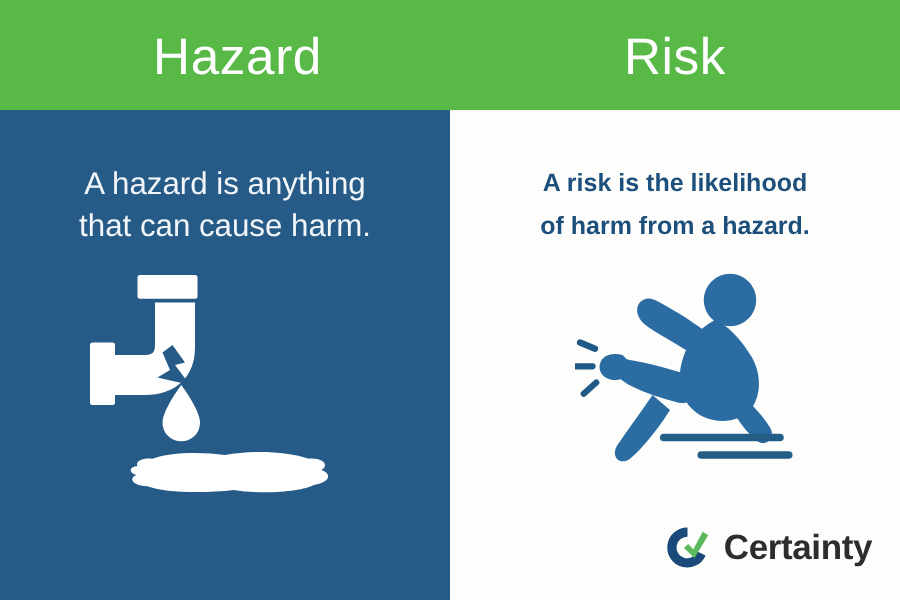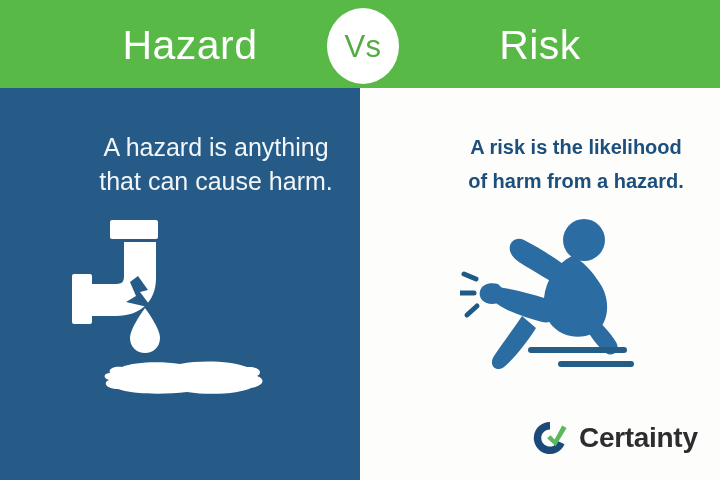--- a/index.html
+++ b/index.html
@@ -81,21 +81,20 @@
     background: #fdfefc;
   }
 
   .panel-caption {
     position: absolute;
     left: 0;
     width: 100%;
     top: 42px;
     text-align: center;
     white-space: pre-line;
-    padding-left: 36px;
   }
   .caption-left {
     color: #f2f6f9;
     font-size: 25px;
     font-weight: 400;
     line-height: 34px;
   }
   .caption-right {
     color: #1d4f7c;
     font-size: 20px;
@@ -143,23 +142,20 @@
 </head>
 <body>
 
 <div id="infographic">
 
   <div class="header-band">
     <div class="header-title right">Risk</div>
     <div class="header-title left">Hazard</div>
   </div>
 
-  <div class="vs-badge">
-    <span>Vs</span>
-  </div>
 
   <div class="panel panel-left">
 
     <div class="panel-caption caption-left">A hazard is anything
 that can cause harm.</div>
 
     <svg class="icon-hazard" viewBox="0 0 240 180">
 
       <rect x="58" y="4" width="48" height="19" rx="2" fill="#ffffff"></rect>
 

